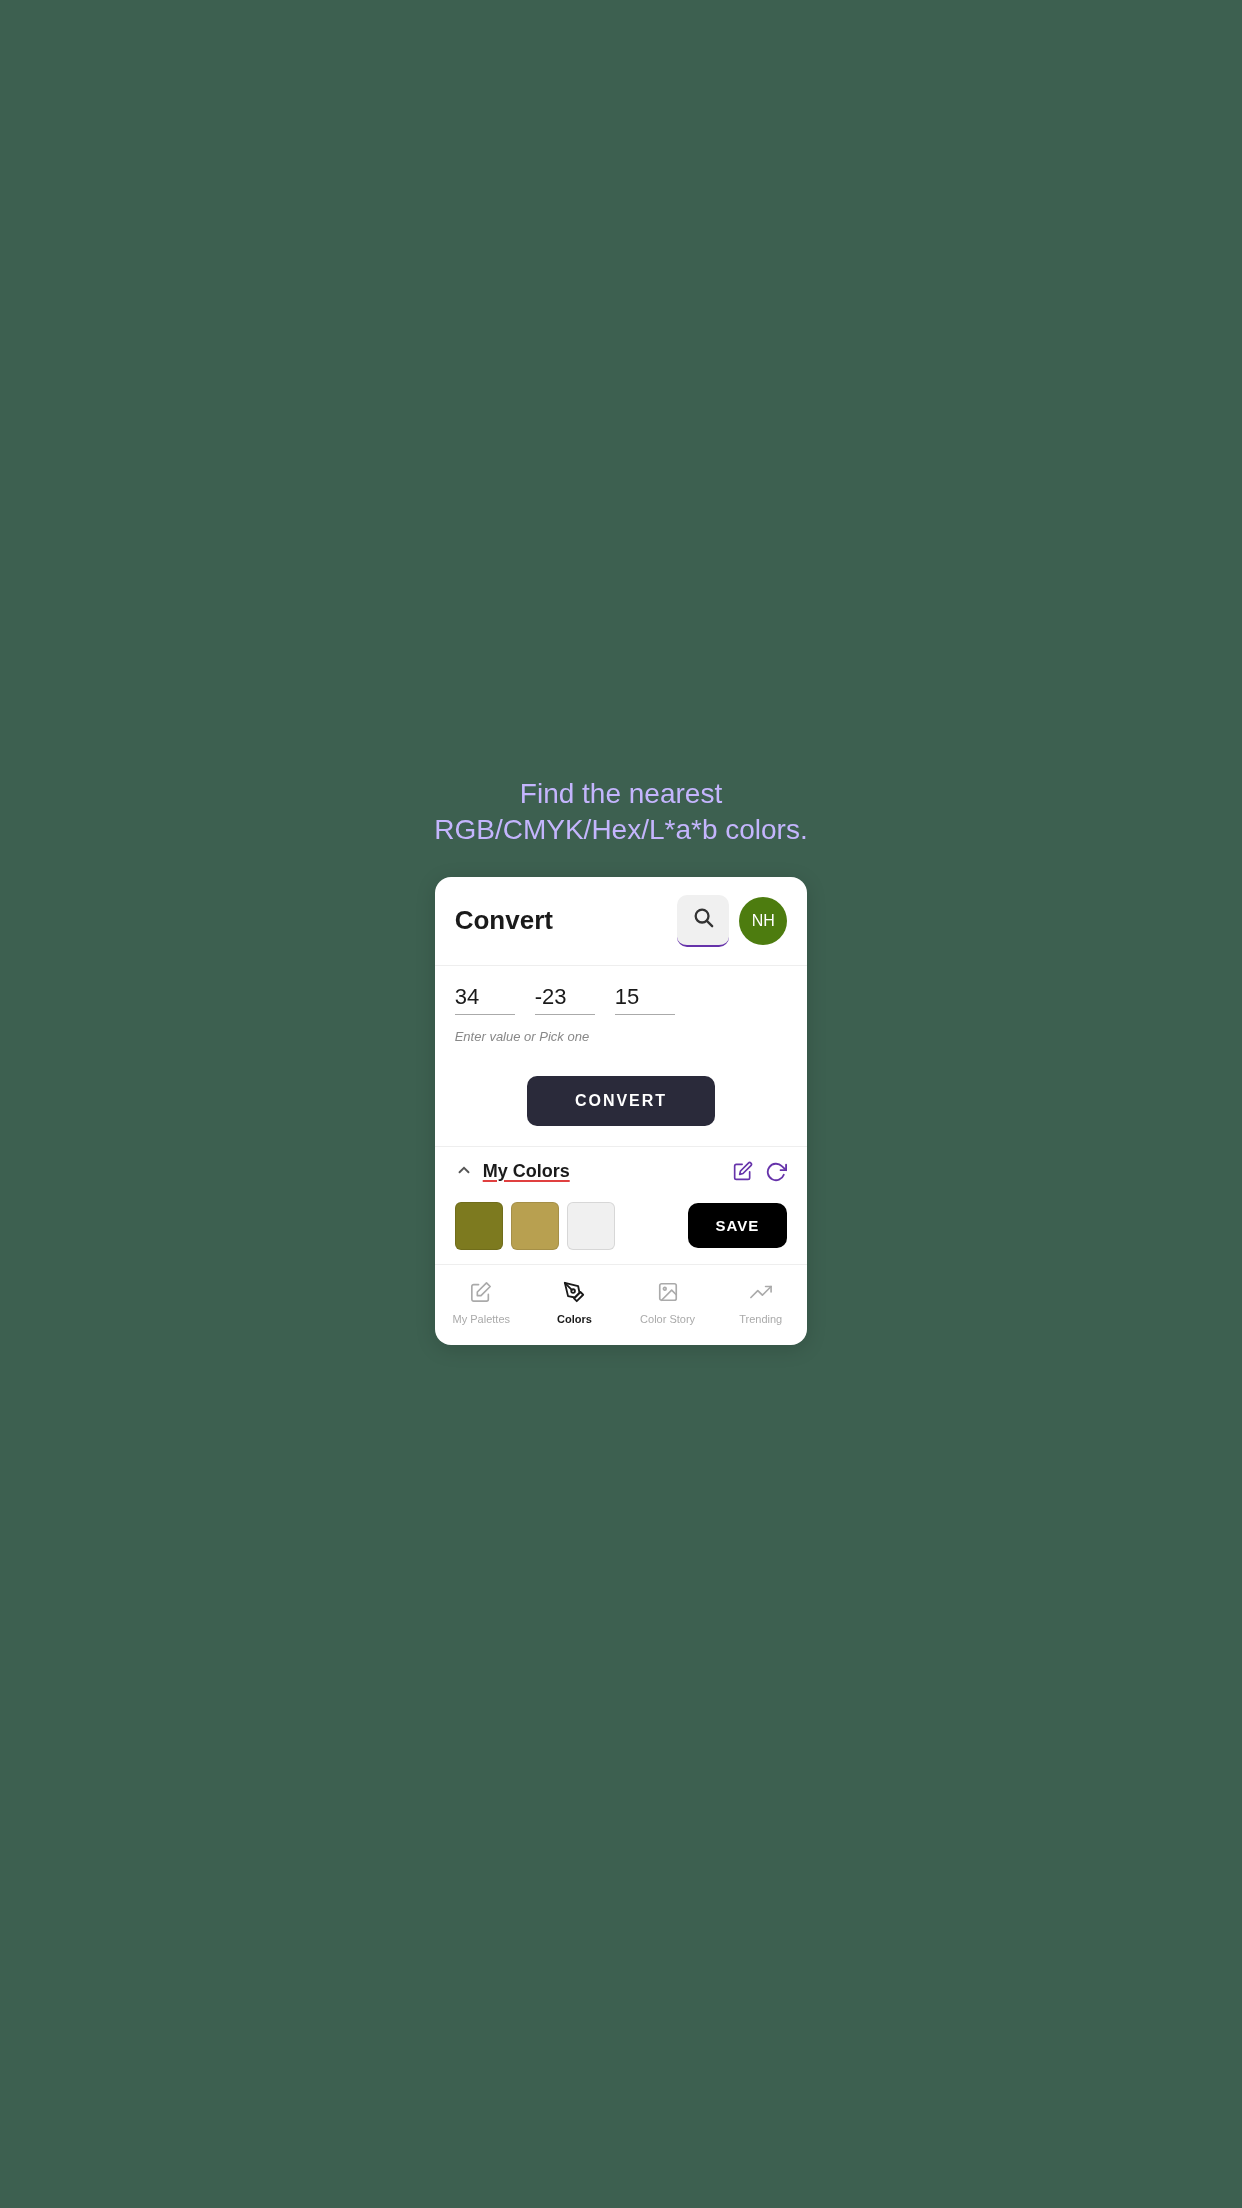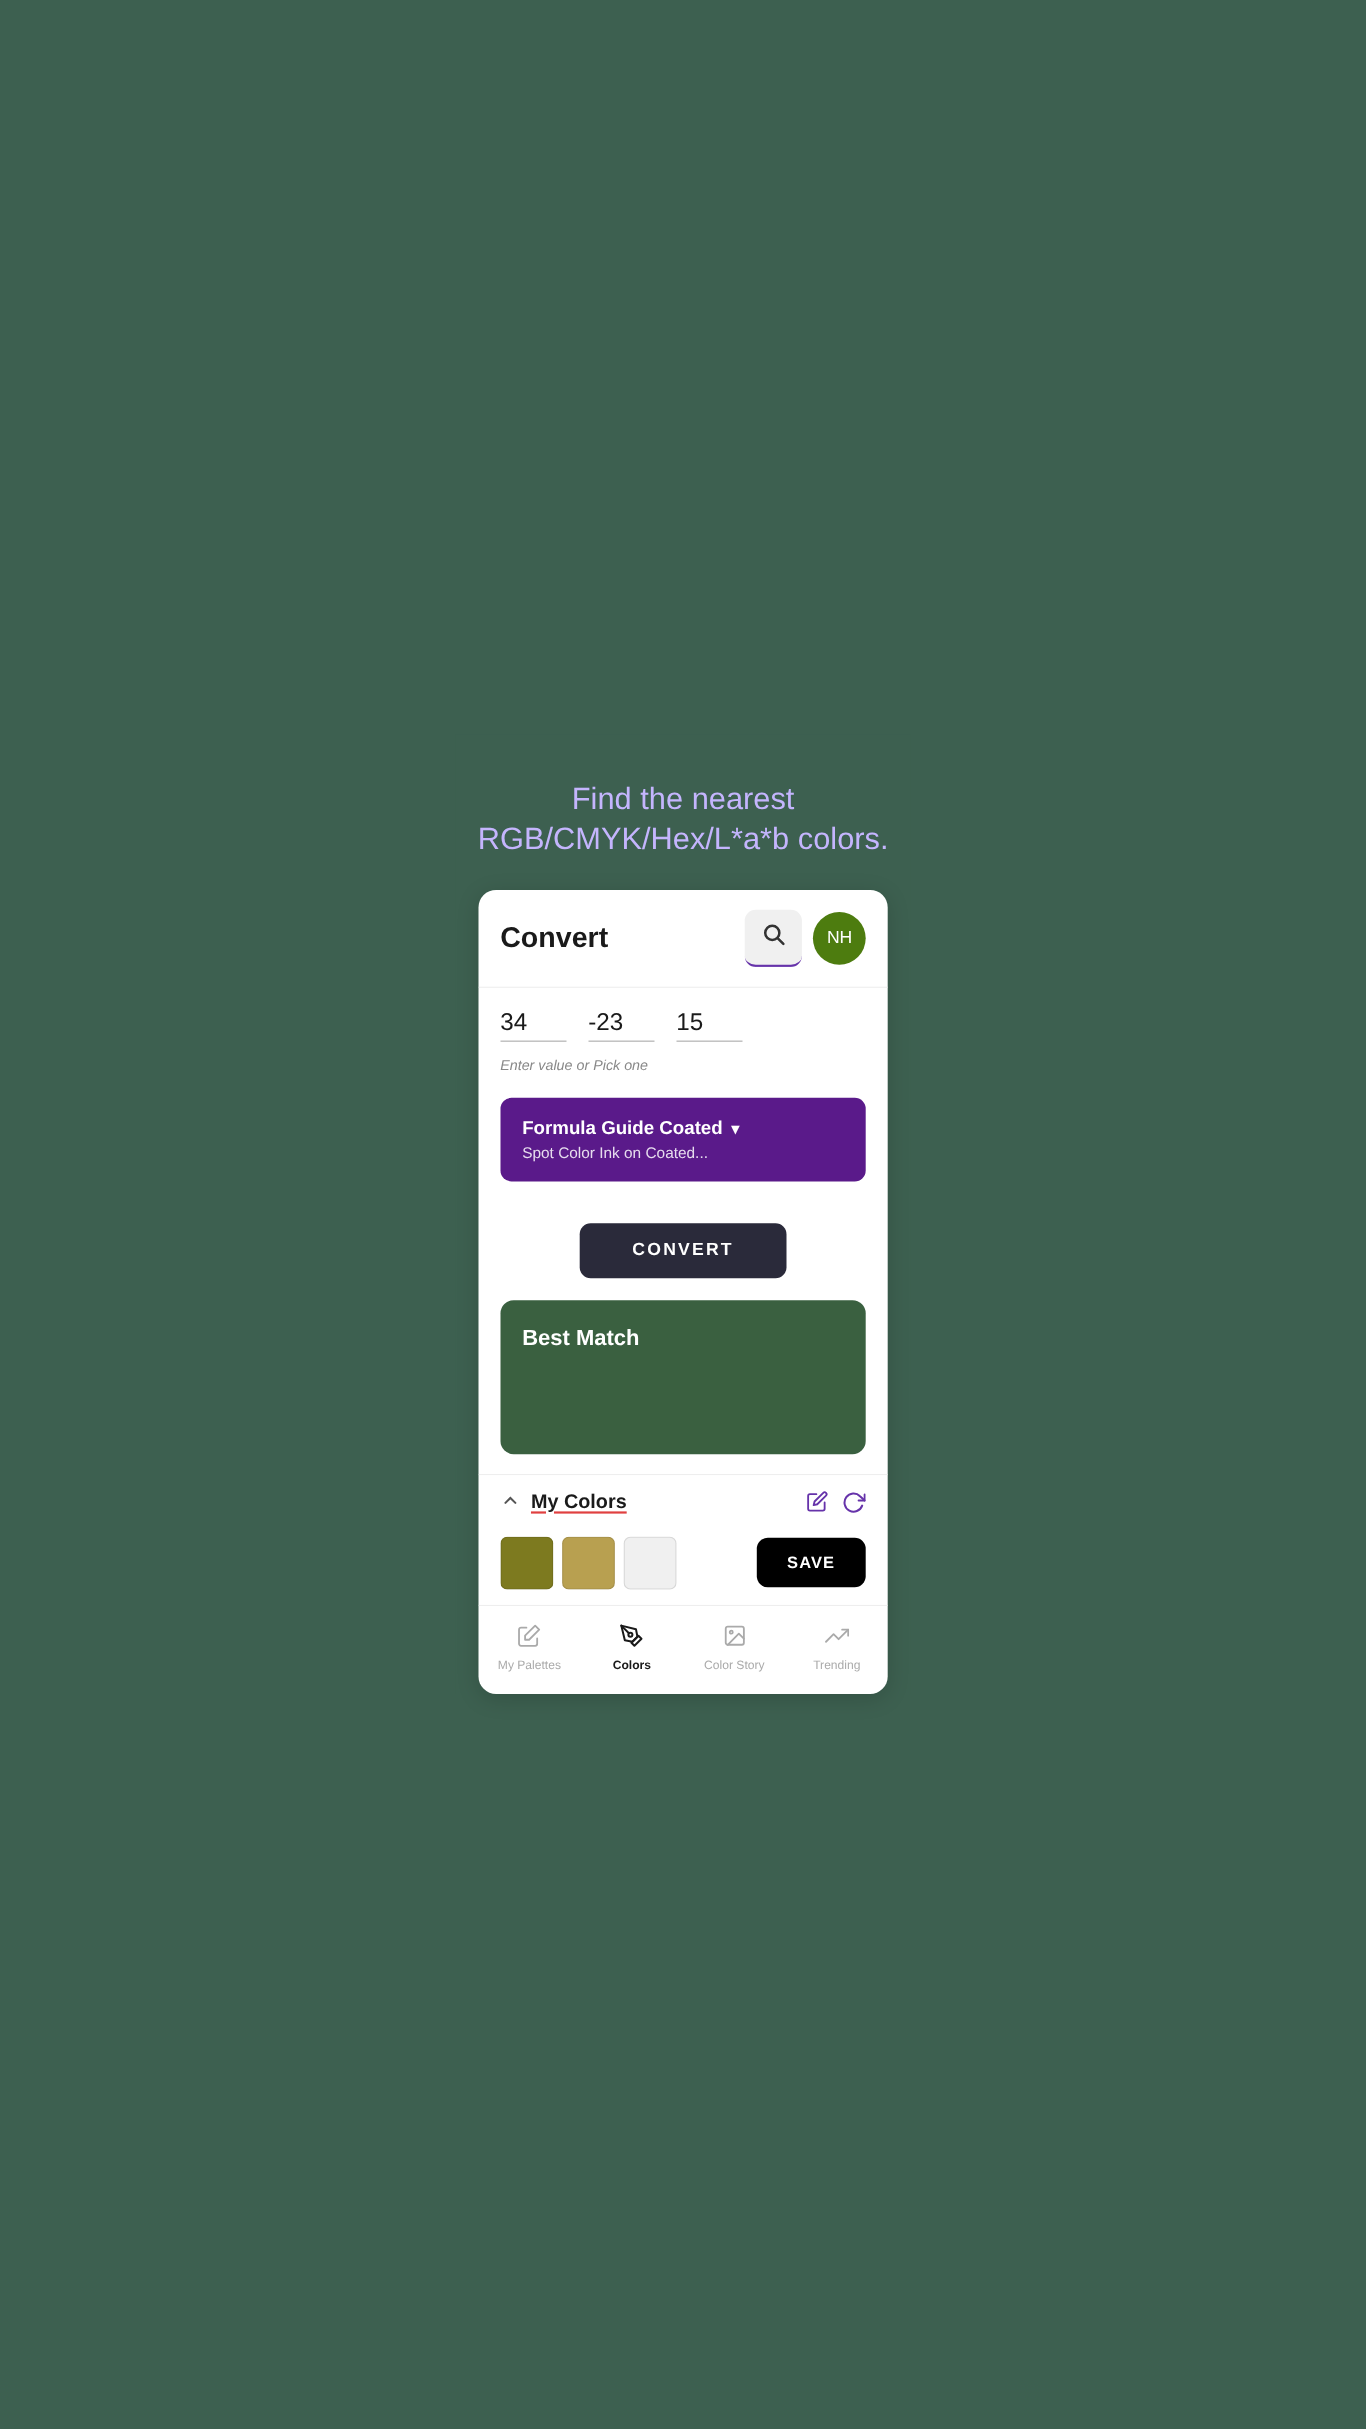--- a/index.html
+++ b/index.html
@@ -325,37 +325,25 @@
 
     <div class="input-area">
       <div class="value-inputs">
         <input class="val-input" type="text" value="34" style="">
         <input class="val-input" type="text" value="-23" style="">
         <input class="val-input" type="text" value="15" style="">
       </div>
       <p class="input-hint">Enter value or Pick one</p>
     </div>
 
-    <div class="dropdown">
-      <span class="dropdown-title">
-        <span>Formula Guide Coated</span>
-        <span class="chevron-down">▾</span>
-      </span>
-      <span class="dropdown-subtitle">Spot Color Ink on Coated...</span>
-    </div>
 
     <div class="convert-btn-wrap">
       <button class="convert-btn">CONVERT</button>
     </div>
 
-    <div class="best-match-section">
-      <div class="best-match-box">
-        <span class="best-match-label">Best Match</span>
-      </div>
-    </div>
 
     <div class="my-colors-section">
       <div class="my-colors-header">
         <button class="collapse-btn">
           <svg width="18" height="18" viewBox="0 0 24 24" fill="none" stroke="#555" stroke-width="2.5" stroke-linecap="round">
             <polyline points="18 15 12 9 6 15"></polyline>
           </svg>
         </button>
         <span class="my-colors-title">My Colors</span>
         <button class="edit-btn">

